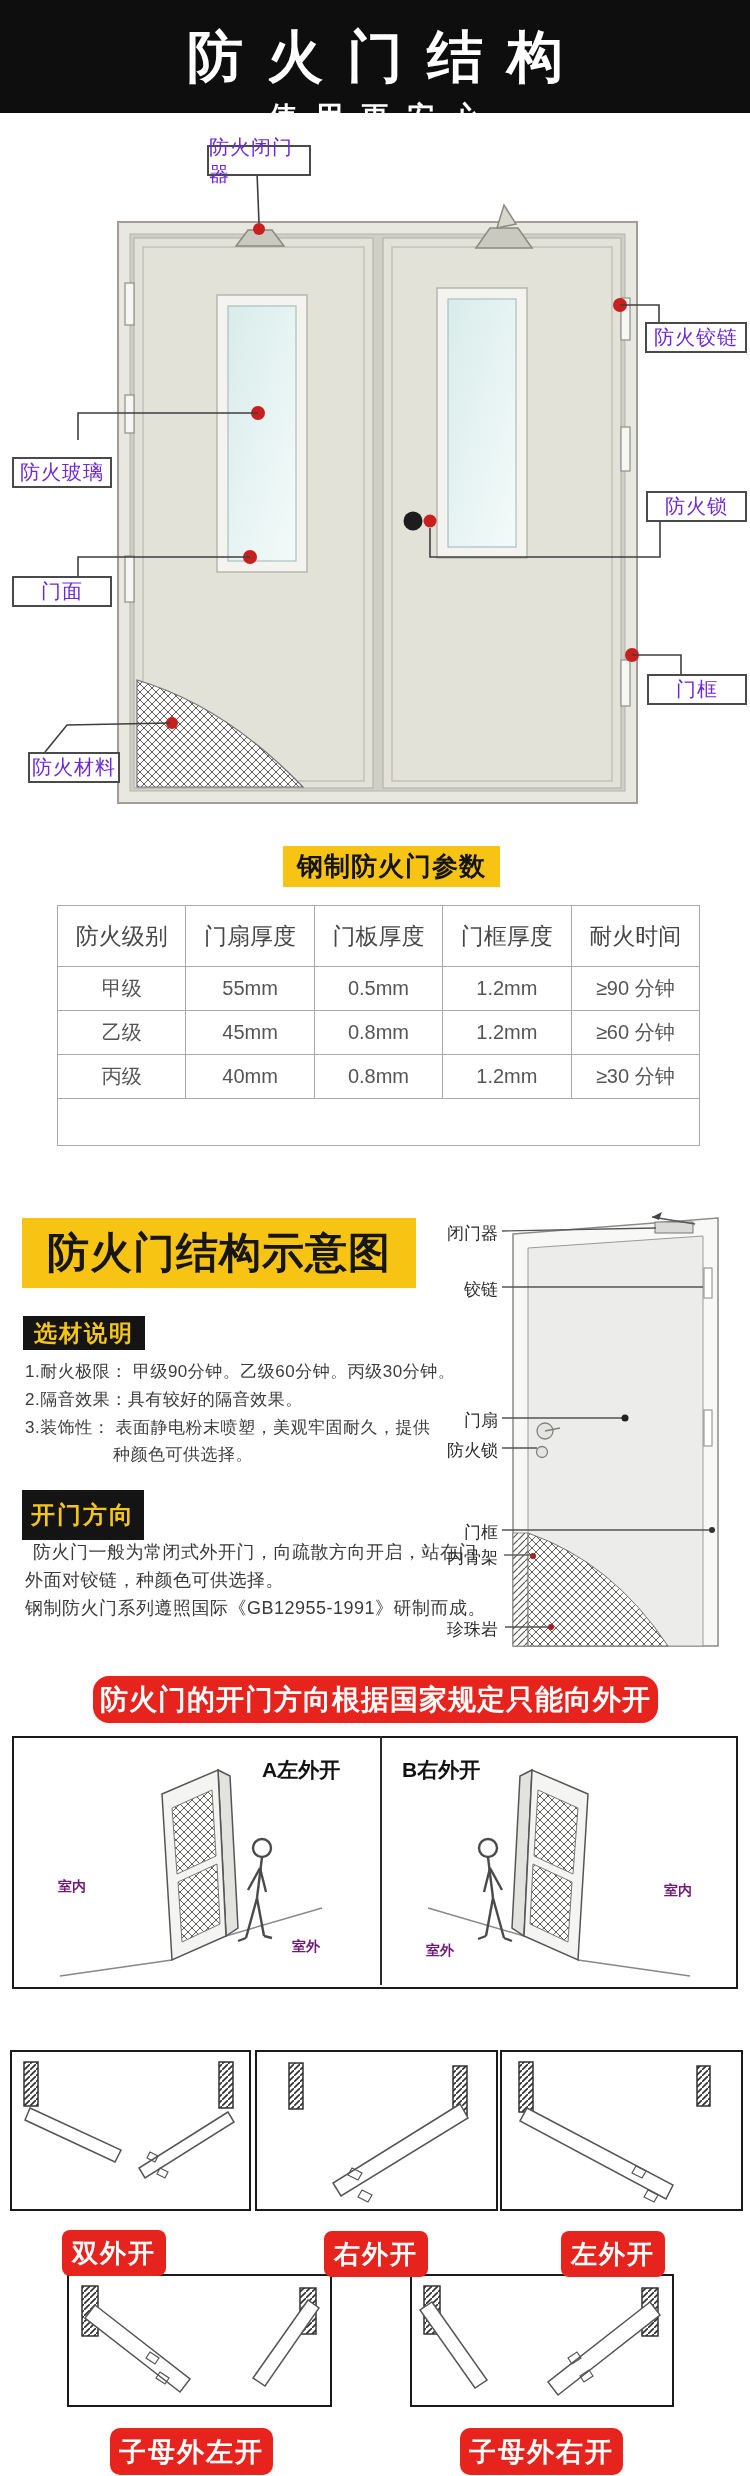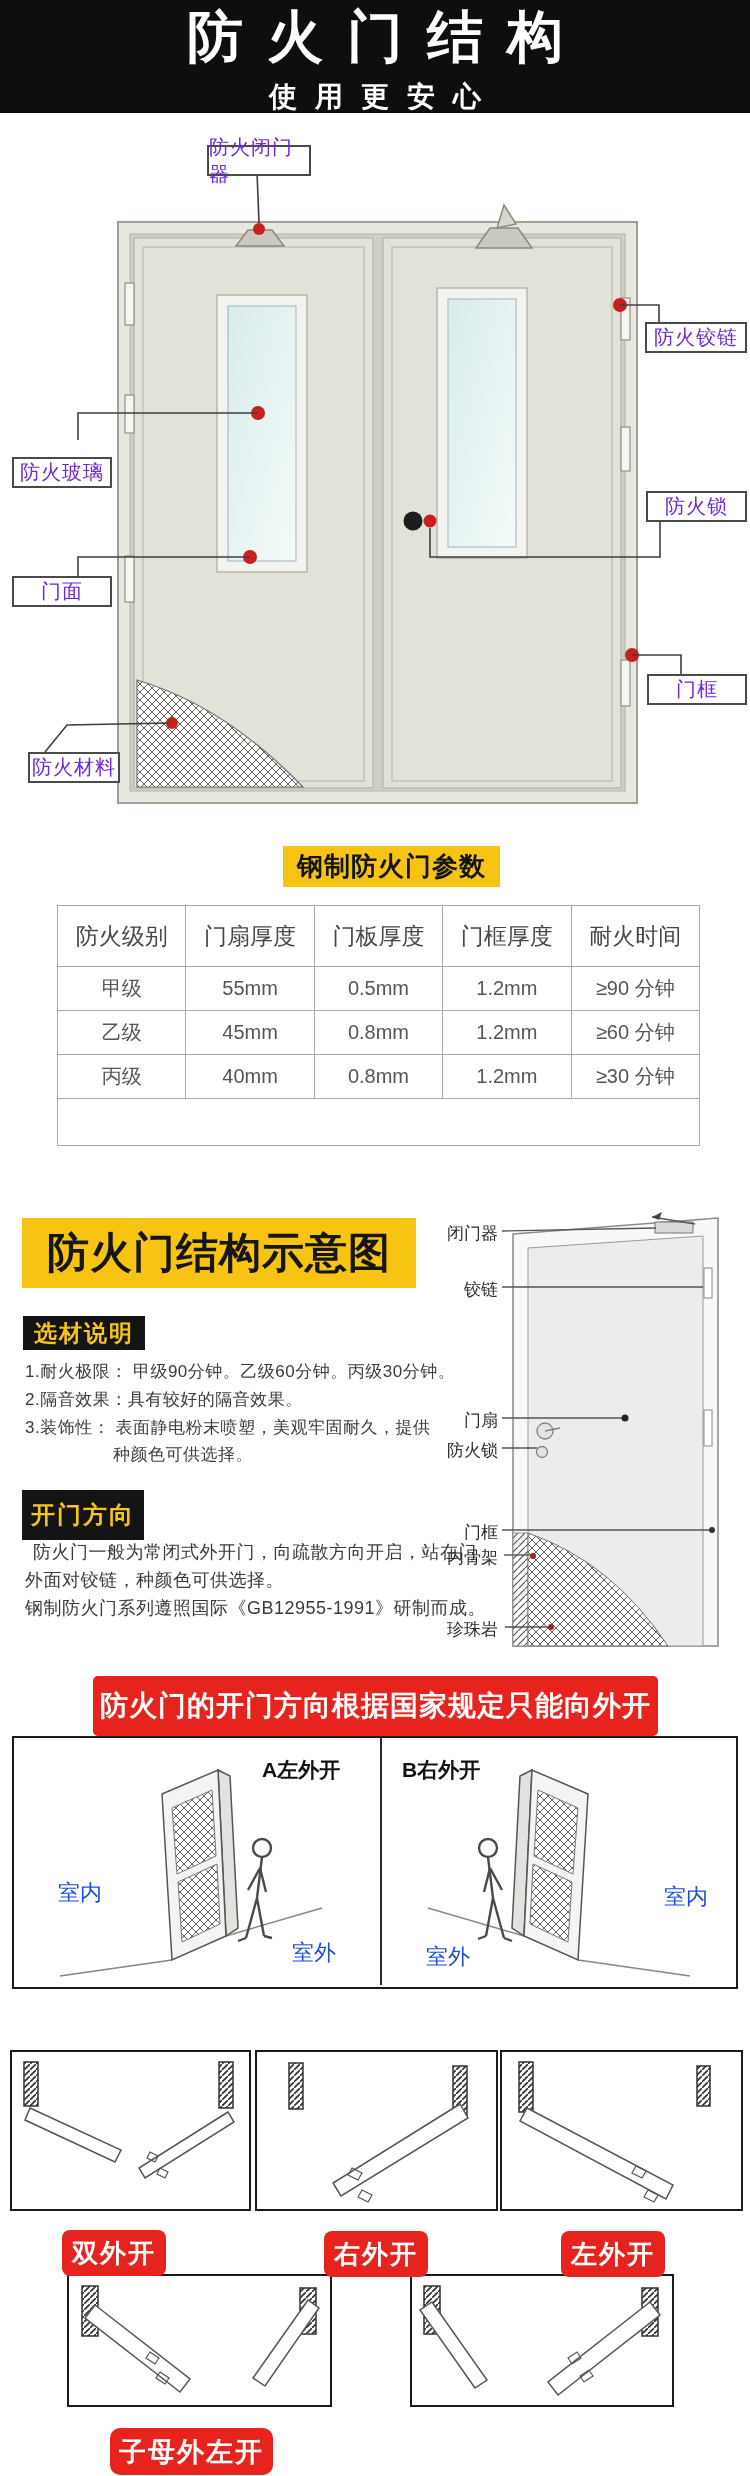--- a/index.html
+++ b/index.html
@@ -1,21 +1,21 @@
 <!DOCTYPE html>
 <html><head>
 <meta charset="utf-8">
 <style>
   html,body{margin:0;padding:0;background:#fff;}
   #page{position:relative;width:750px;height:2476px;background:#ffffff;overflow:hidden;
         font-family:"Liberation Sans","DejaVu Sans",sans-serif;color:#222;}
   .abs{position:absolute;}
   
   #hdr{left:0;top:0;width:750px;height:113px;background:#0e0e0e;text-align:center;z-index:2;}
-  #hdr .t1{padding-top:0;font-size:56px;font-weight:bold;color:#fff;letter-spacing:24px;text-indent:24px;text-align:center;}
+  #hdr .t1{padding-top:20px;font-size:56px;font-weight:bold;color:#fff;letter-spacing:24px;text-indent:24px;text-align:center;}
   #hdr .t2{margin-top:2px;font-size:28px;font-weight:bold;color:#fff;letter-spacing:18px;text-indent:18px;}
   
   .lblbox{background:#fff;border:2px solid #4a4a4a;font-size:20px;color:#6d28d9;
           display:flex;align-items:center;justify-content:center;z-index:10;letter-spacing:1px;}
   
   #ptitle{left:283px;top:846px;height:41px;background:#f7c413;color:#141414;font-size:26px;font-weight:bold;
           display:flex;align-items:center;padding:0 14px;z-index:6;letter-spacing:1px;}
   
   table#ptable{position:absolute;left:57px;top:905px;width:643px;border-collapse:collapse;table-layout:fixed;z-index:6;background:#fff;}
   #ptable td{border:1px solid #a9a9a9;text-align:center;font-size:20px;color:#555;}
@@ -26,27 +26,27 @@
   #banner2{left:22px;top:1218px;width:394px;height:70px;background:#f7c413;color:#161616;
            font-size:42px;font-weight:900;display:flex;align-items:center;justify-content:center;z-index:6;letter-spacing:1px;}
   .blackbadge{background:#141414;color:#f5c518;font-weight:bold;display:flex;align-items:center;justify-content:center;z-index:6;letter-spacing:2px;}
   #mbadge{left:23px;top:1316px;width:122px;height:34px;font-size:23px;}
   #dbadge{left:22px;top:1490px;width:122px;height:50px;font-size:24px;}
   .bodyline{font-size:17px;color:#3c3c3c;z-index:6;white-space:nowrap;letter-spacing:0.5px;}
   .paraline{font-size:18px;color:#3a3a3a;z-index:6;white-space:nowrap;letter-spacing:0.5px;}
   
   .schlbl{font-size:17px;color:#2b2b2b;text-align:right;z-index:6;white-space:nowrap;}
   
-  #redbanner{left:93px;top:1676px;width:565px;height:60px;background:#e6231c;border-radius:5px;color:#fff;
+  #redbanner{left:93px;top:1676px;width:565px;height:47px;background:#e6231c;border-radius:16px;color:#fff;
              font-size:28px;font-weight:bold;display:flex;align-items:center;justify-content:center;z-index:6;letter-spacing:1px;}
   .panelbox{border:2px solid #1a1a1a;background:#fff;z-index:1;}
   #dirbox{left:12px;top:1736px;width:722px;height:249px;}
   #dirdivider{left:380px;top:1736px;width:2px;height:249px;background:#2a2a2a;z-index:2;}
   .dirlabel{font-size:21px;font-weight:bold;color:#111;z-index:6;white-space:nowrap;}
-  .roomlabel{font-size:22px;font-weight:normal;color:#1d4ed8;z-index:6;white-space:nowrap;}
+  .roomlabel{font-size:14px;font-weight:bold;color:#701a75;z-index:6;white-space:nowrap;}
   .redbadge{background:#e6231c;color:#fff;font-weight:bold;display:flex;align-items:center;justify-content:center;
             border-radius:8px;z-index:6;letter-spacing:2px;}
   .rb1{width:104px;height:46px;font-size:26px;}
   .rb2{width:163px;height:47px;font-size:27px;border-radius:10px;}
   #svgart{left:0;top:0;width:750px;height:2476px;z-index:4;pointer-events:none;}
 </style>
 </head>
 <body>
 
 <div id="page">
@@ -318,14 +318,15 @@
   <div class="abs panelbox" style="left:10px;top:2050px;width:237px;height:157px;"></div>
   <div class="abs panelbox" style="left:255px;top:2050px;width:239px;height:157px;"></div>
   <div class="abs panelbox" style="left:500px;top:2050px;width:239px;height:157px;"></div>
   <div class="abs redbadge rb1" style="left:62px;top:2230px;">双外开</div>
   <div class="abs redbadge rb1" style="left:324px;top:2231px;">右外开</div>
   <div class="abs redbadge rb1" style="left:561px;top:2231px;">左外开</div>
 
   <div class="abs panelbox" style="left:67px;top:2274px;width:261px;height:129px;"></div>
   <div class="abs panelbox" style="left:410px;top:2274px;width:260px;height:129px;"></div>
   <div class="abs redbadge rb2" style="left:110px;top:2428px;">子母外左开</div>
+  <div class="abs redbadge rb2" style="left:460px;top:2428px;">子母外右开</div>
 
 </div>
 
 </body></html>

